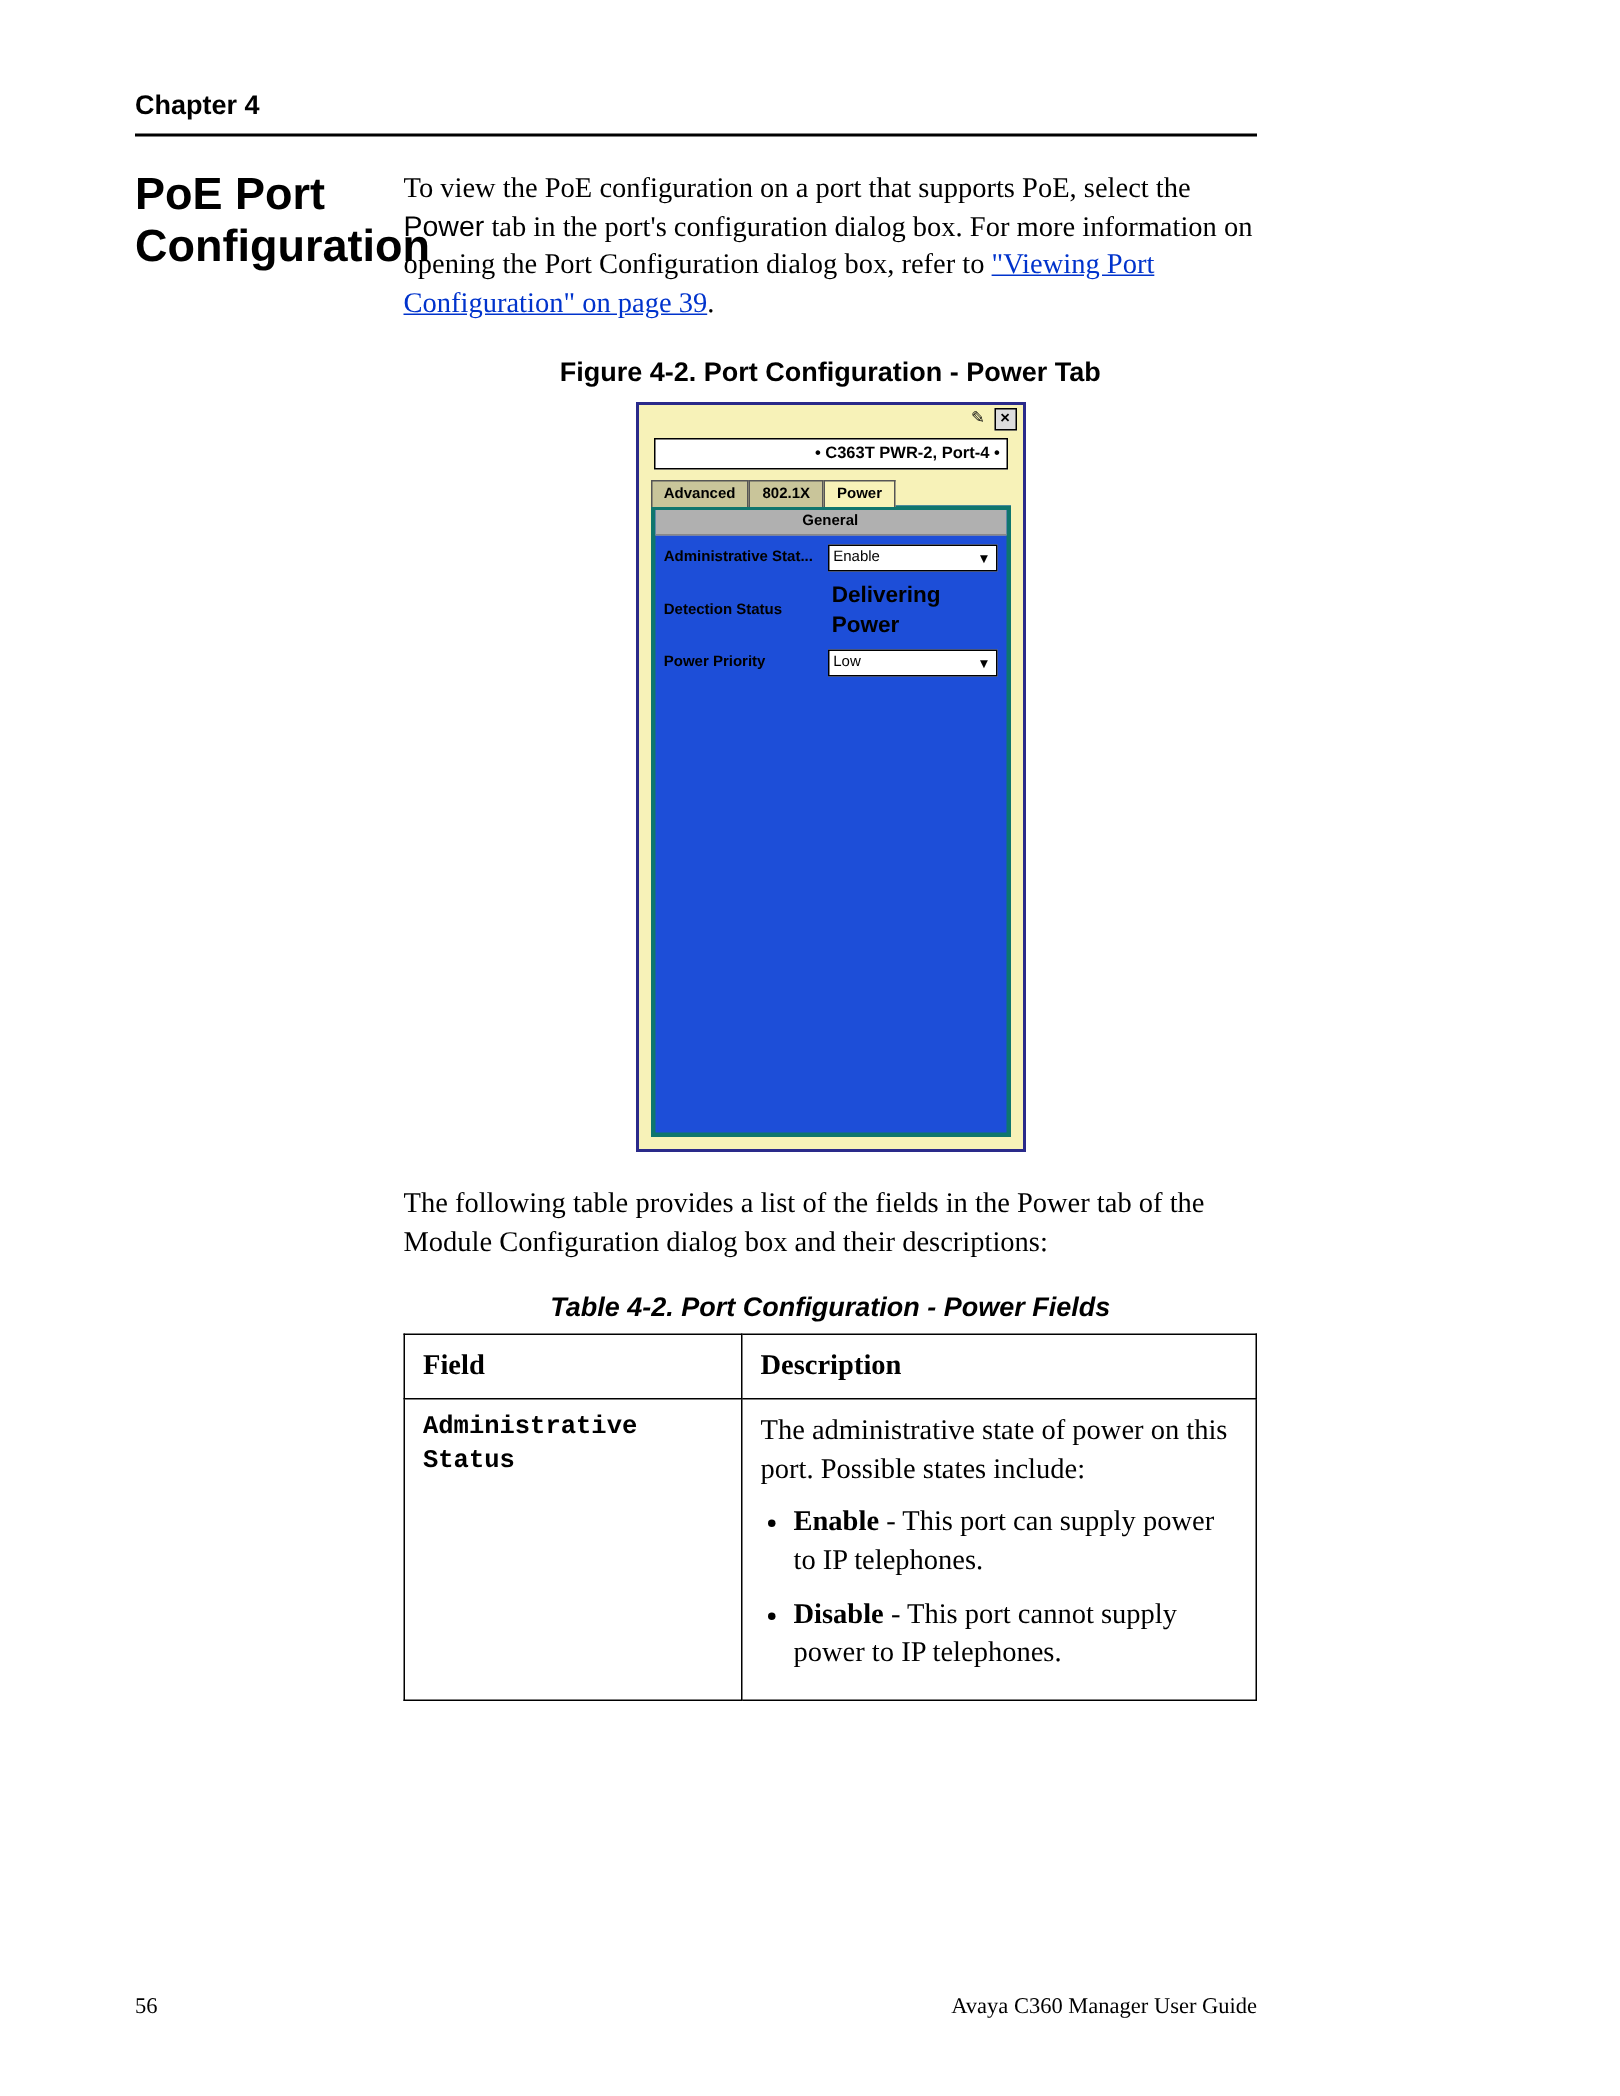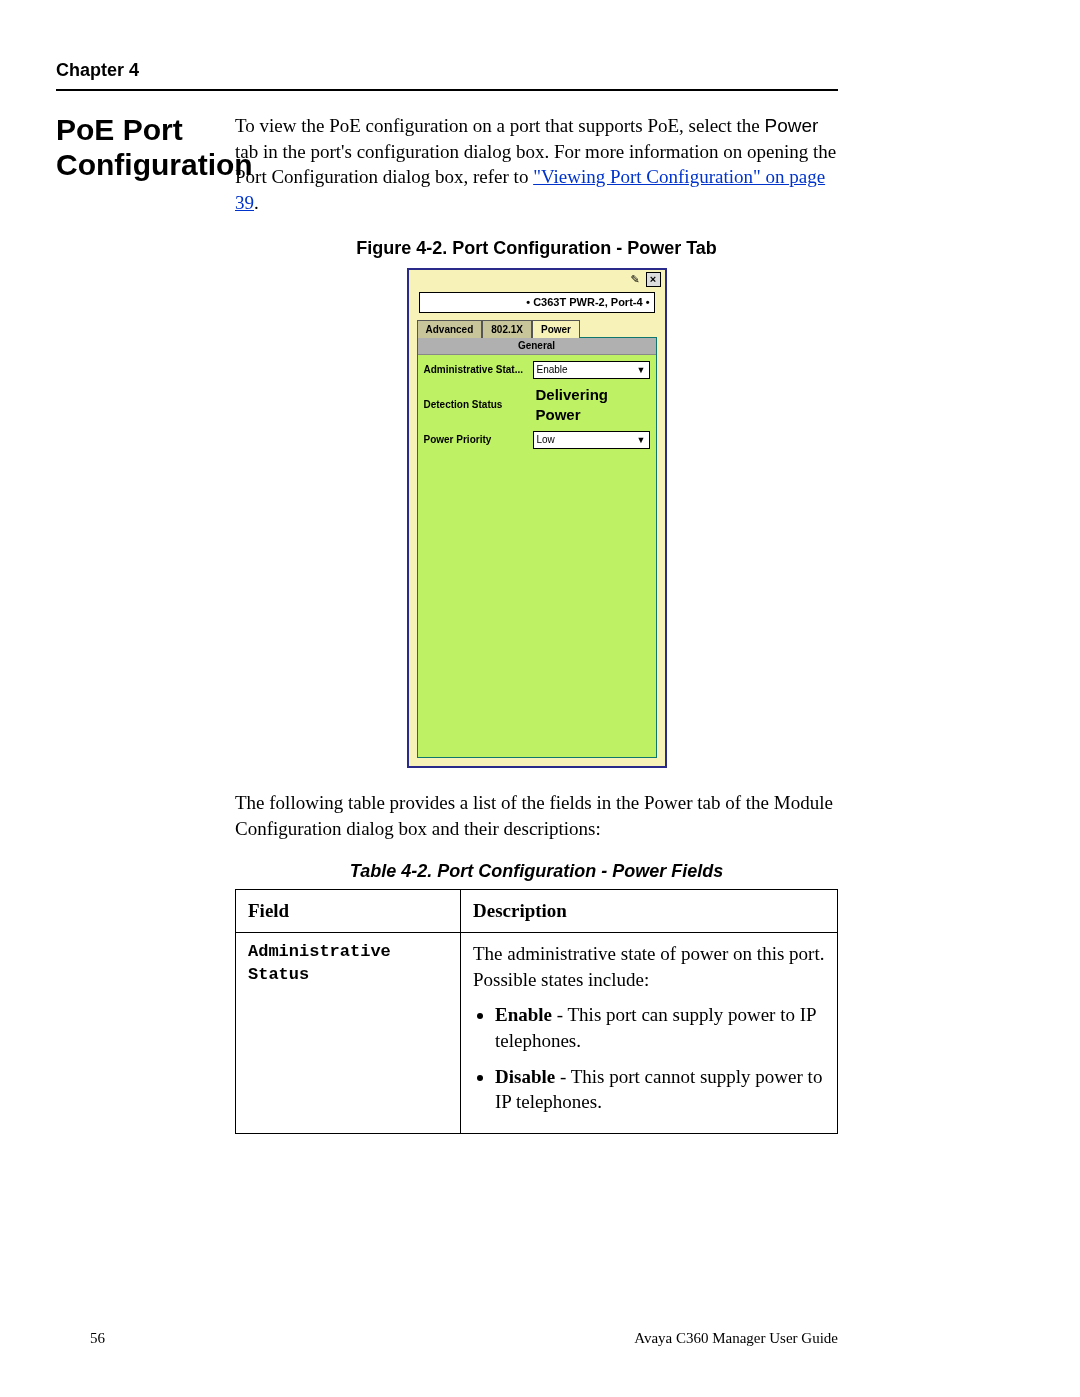--- a/index.html
+++ b/index.html
@@ -7,21 +7,21 @@
     padding: 0;
     background: #fff;
     font-family: Georgia, 'Times New Roman', serif;
     color: #000;
   }
   .page {
     width: 928px;
     height: 1397px;
     position: relative;
     box-sizing: border-box;
-    padding: 60px 90px 50px 56px;
+    padding: 60px 90px 50px 90px;
   }
   .chapter-header {
     font-family: Arial, Helvetica, sans-serif;
     font-weight: bold;
     font-size: 18px;
     margin-bottom: 8px;
   }
   .header-rule {
     border: none;
     border-top: 2px solid #000;
@@ -124,23 +124,23 @@
     font-weight: bold;
     background: #c9c59a;
     position: relative;
     top: 1px;
   }
   .tab.active {
     background: #f7f2b8;
   }
   .tab-body {
     margin: 0 8px 8px 8px;
-    border: 1px solid #0f766e;
+    border: 3px solid #0f766e;
     flex: 1;
-    background: #bef264;
+    background: #1d4ed8;
     display: flex;
     flex-direction: column;
   }
   .section-header {
     background: #b0b0b0;
     text-align: center;
     font-size: 10px;
     font-weight: bold;
     padding: 1px 0;
     border-bottom: 1px solid #888;

